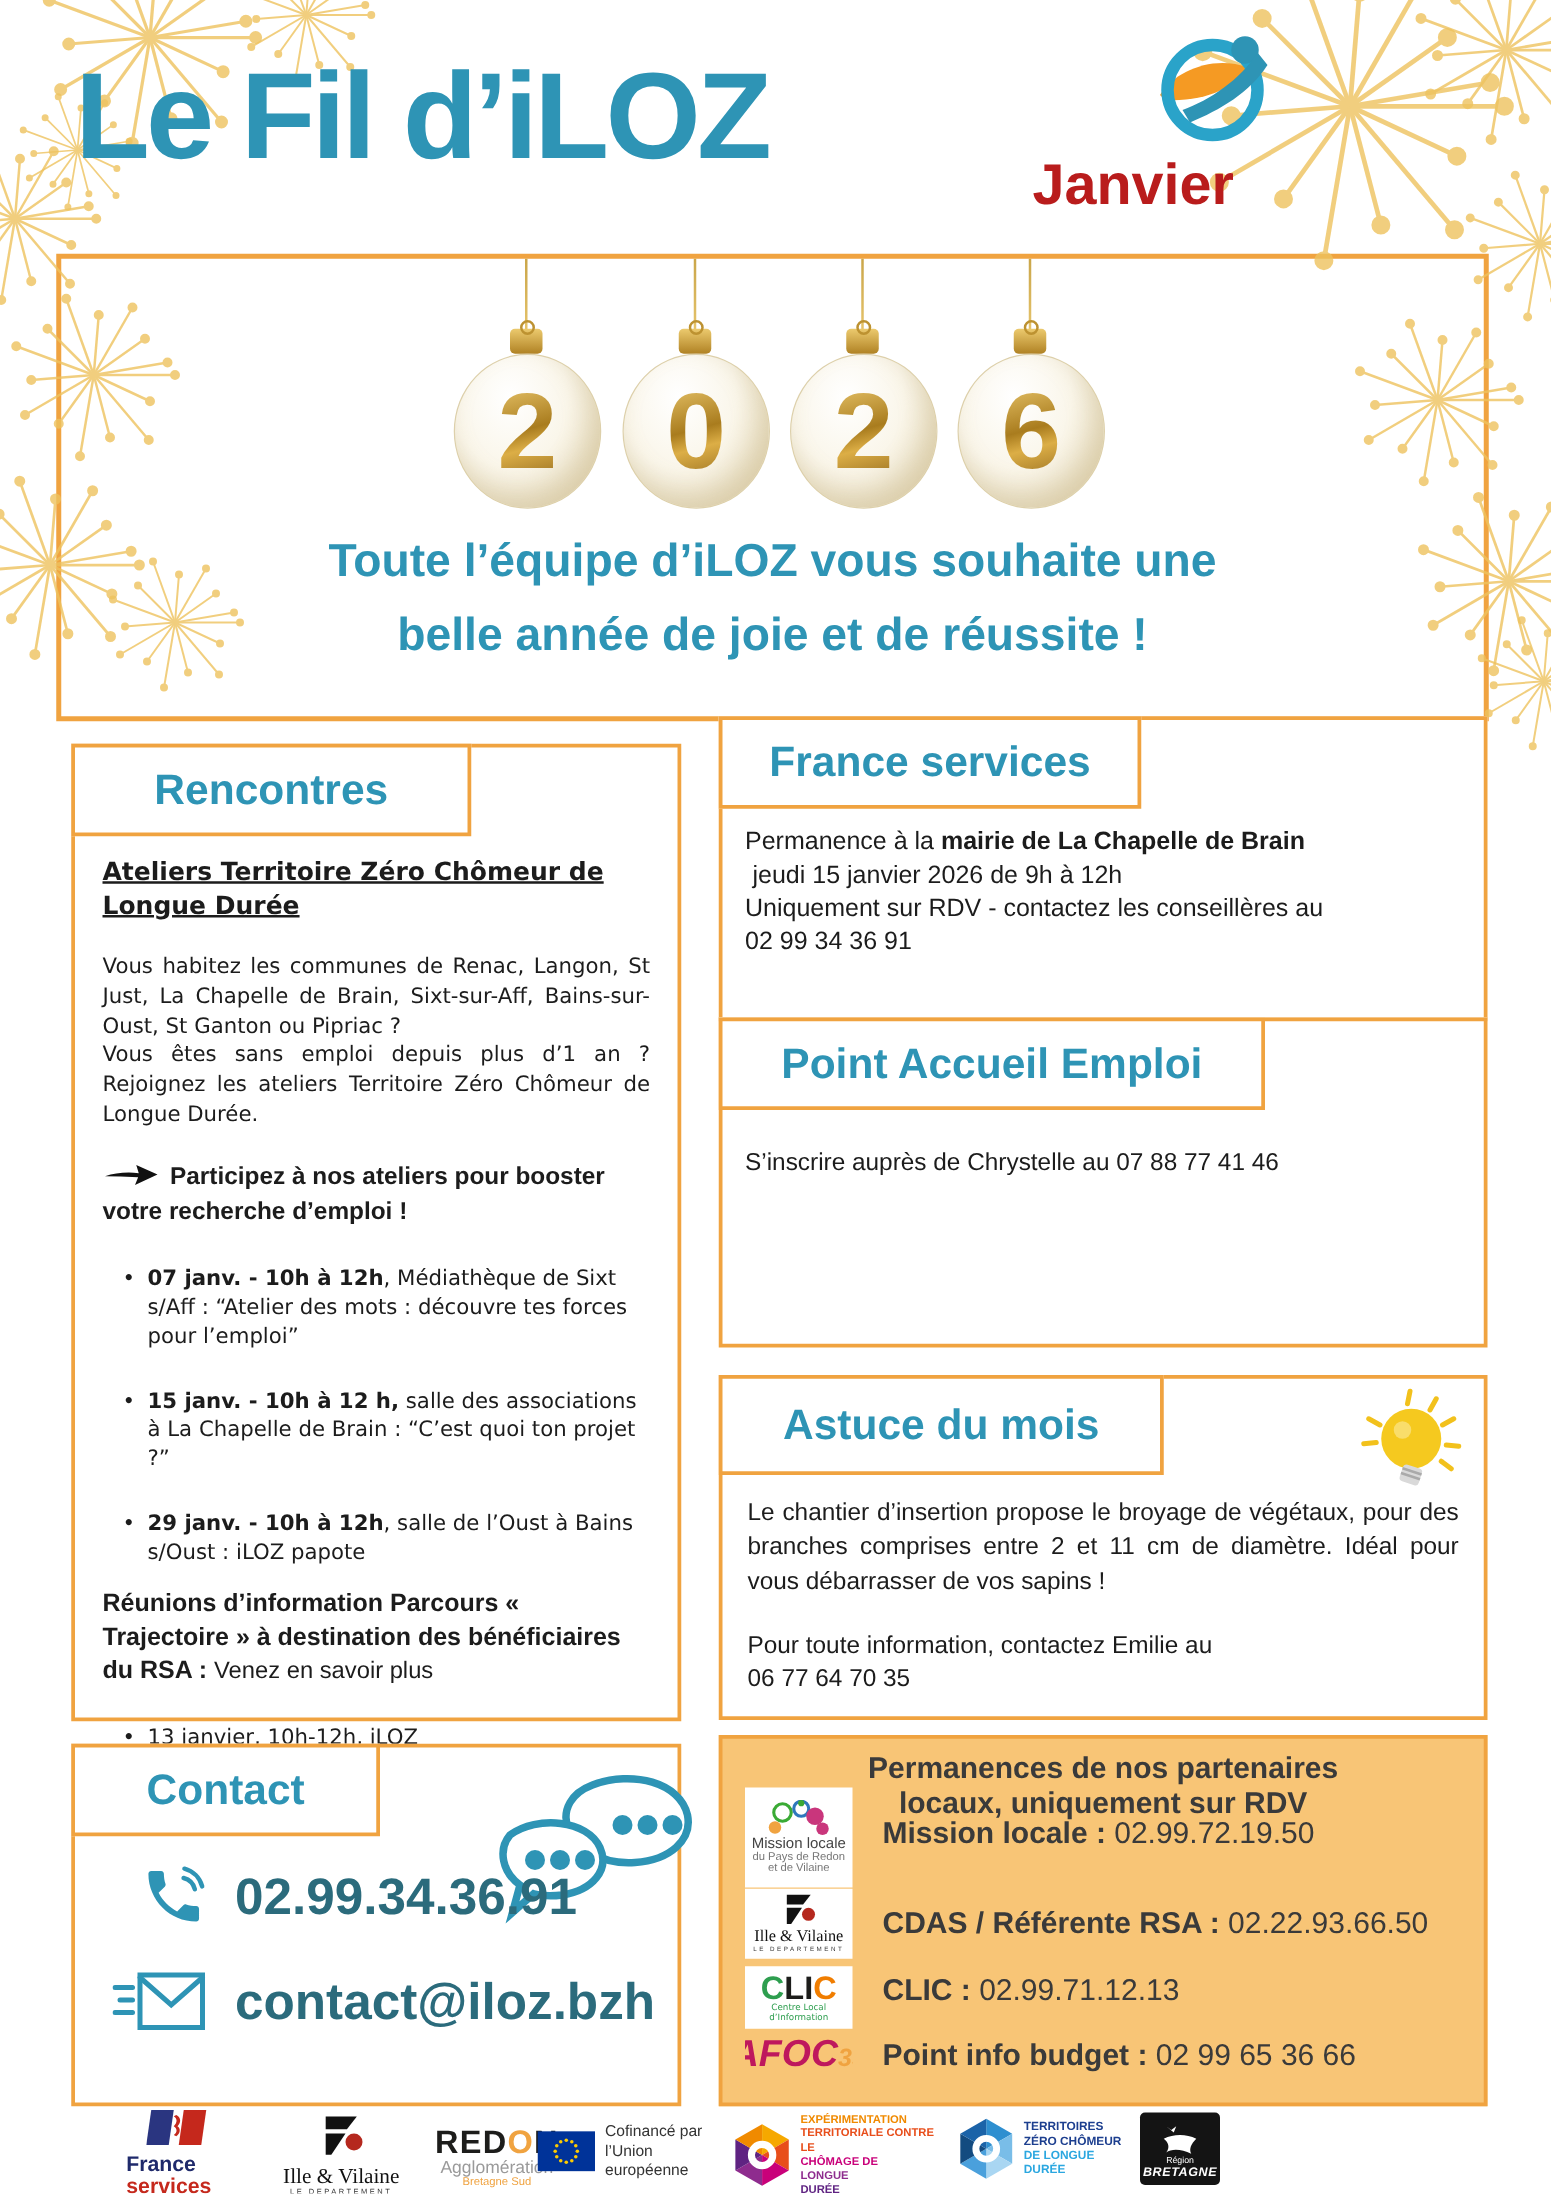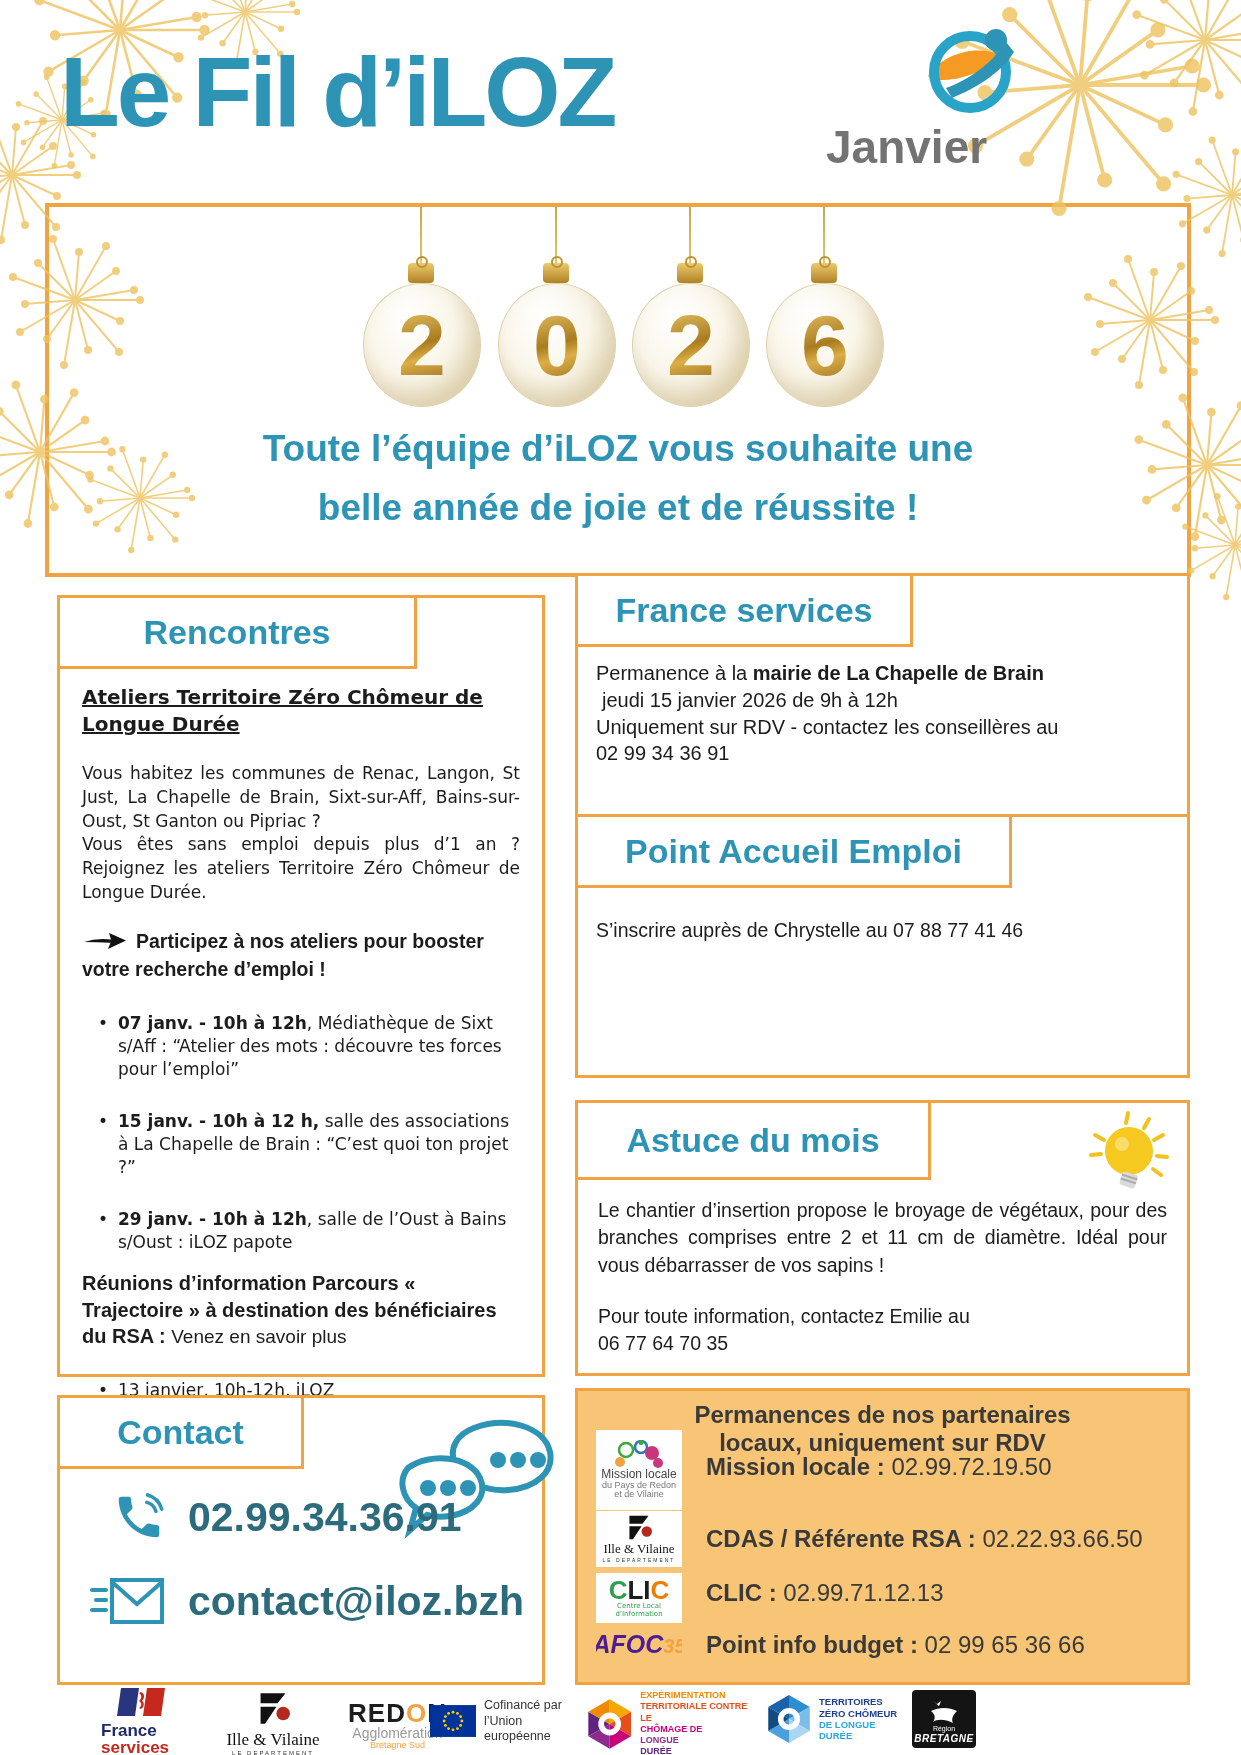--- a/index.html
+++ b/index.html
@@ -4,21 +4,21 @@
 <style>
   html,body{margin:0;padding:0;background:#ffffff;}
   #page{position:relative;width:1241px;height:1755px;background:#ffffff;overflow:hidden;
         font-family:"DejaVu Sans",sans-serif;color:#1c1c1c;}
   
   #fireworks{position:absolute;left:0;top:0;width:1241px;height:1755px;pointer-events:none;z-index:6;}
   
   .main-title{position:absolute;left:60px;top:36px;z-index:10;
       font-family:"Liberation Sans",sans-serif;font-weight:700;font-size:98px;letter-spacing:-3px;color:#2e94b5;}
   .month-label{position:absolute;left:826px;top:120px;z-index:10;
-      font-family:"Liberation Sans",sans-serif;font-weight:700;font-size:46px;color:#737373;}
+      font-family:"Liberation Sans",sans-serif;font-weight:700;font-size:46px;color:#b91c1c;}
   .iloz-logo{position:absolute;left:920px;top:18px;z-index:9;}
   
   .box{position:absolute;background:#ffffff;border:3px solid #f0a340;box-sizing:border-box;z-index:4;}
   .section-header{position:absolute;top:-3px;left:-3px;background:#ffffff;border:3px solid #f0a340;
       box-sizing:border-box;display:flex;align-items:center;justify-content:center;}
   .section-title{color:#2e94b5;font-family:"Liberation Sans",sans-serif;font-weight:700;font-size:34px;}
   
   #greeting-box{left:45px;top:203px;width:1146px;height:374px;border-width:4px;z-index:4;}
   .ornament{position:absolute;top:0;width:116px;text-align:center;}
   .ornament .string{position:absolute;left:57px;top:0;width:2px;height:58px;background:linear-gradient(#caa64a,#e6c46c);}
@@ -29,21 +29,21 @@
       background:radial-gradient(ellipse at 38% 28%,#ffffff 0%,#faf6ea 45%,#ece2c6 80%,#e0d2ae 100%);
       border:1px solid #ddd0ab;box-shadow:inset -8px -12px 20px rgba(190,170,120,.35);
       display:flex;align-items:center;justify-content:center;}
   .digit{font-family:"Liberation Sans",sans-serif;font-weight:700;font-size:86px;
       background:linear-gradient(165deg,#ecc96f 8%,#a97c1e 48%,#dcae46 62%,#8a621a 96%);
       -webkit-background-clip:text;background-clip:text;color:transparent;}
   .greeting-text{position:absolute;left:0;top:212px;width:100%;text-align:center;
       font-family:"Liberation Sans",sans-serif;font-weight:700;font-size:37px;line-height:1.6;color:#2e94b5;}
   
   #rencontres-box{left:57px;top:595px;width:488px;height:782px;}
-  #rencontres-box .section-header{width:360px;height:74px;}
+  #rencontres-box .section-header{width:320px;height:74px;}
   .r-content{padding:86px 22px 0 22px;font-size:17px;line-height:1.4;}
   .r-heading{font-weight:700;font-size:20px;text-decoration:underline;margin:0 0 24px 0;line-height:1.35;}
   .r-para{margin:0;text-align:justify;}
   .cta{margin:22px 0 14px 0;font-family:"Liberation Sans",sans-serif;font-weight:700;font-size:19.5px;line-height:1.45;}
   .cta svg{vertical-align:-4px;margin-right:8px;}
   ul.dot{list-style:none;margin:12px 0 0 0;padding:0 0 0 36px;}
   ul.dot li{position:relative;margin-bottom:7px;line-height:1.35;margin-top:29px;}
   ul.dot li::before{content:"•";position:absolute;left:-20px;top:0;font-size:17px;}
   .cond{font-family:"Liberation Sans",sans-serif;}
   .rsa-head{margin:16px 0 0 0;font-size:19px;line-height:1.3;}
@@ -371,21 +371,21 @@
       <div class="clic-name"><span style="color:#2e9e4f">C</span><span style="color:#1d1d1b">L</span><span style="color:#1d1d1b">I</span><span style="color:#f07d00">C</span></div>
       <div class="clic-sub">
         <div>Centre Local</div>
         <div>d’Information</div>
       </div>
     </div>
     <div class="p-text" style="top:188px">
       <b>CLIC :</b><span> 02.99.71.12.13</span>
     </div>
     <div class="p-logo" style="top:236px;width:86px;height:34px;background:transparent">
-      <div class="afoc"><span style="color:#4c1d95;font-size:25px">AFOC</span><span style="color:#f0a340;font-size:20px">35</span></div>
+      <div class="afoc"><span style="color:#be185d;font-size:30px">AFOC</span><span style="color:#f0a340;font-size:20px">35</span></div>
     </div>
     <div class="p-text" style="top:240px">
       <b>Point info budget :</b><span> 02 99 65 36 66</span>
     </div>
   </div>
 
   <div class="f-item" style="left:95px;top:1686px;width:96px">
     <svg width="52" height="32" viewBox="0 0 52 32">
       <path d="M4 2 h18 l-4 28 h-18 z" fill="#2a3580"></path>
       <path d="M30 2 h18 l-4 28 h-18 z" fill="#c5281c"></path>

